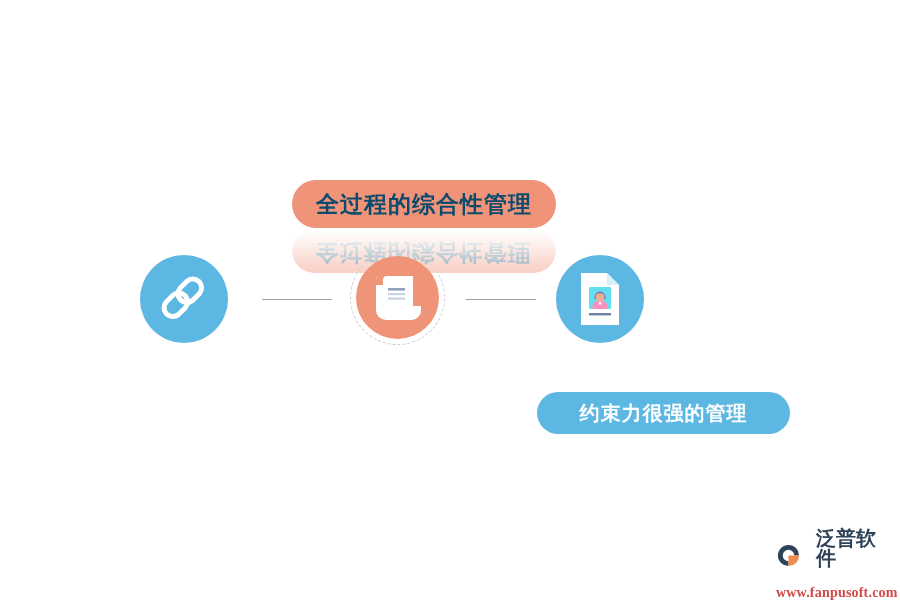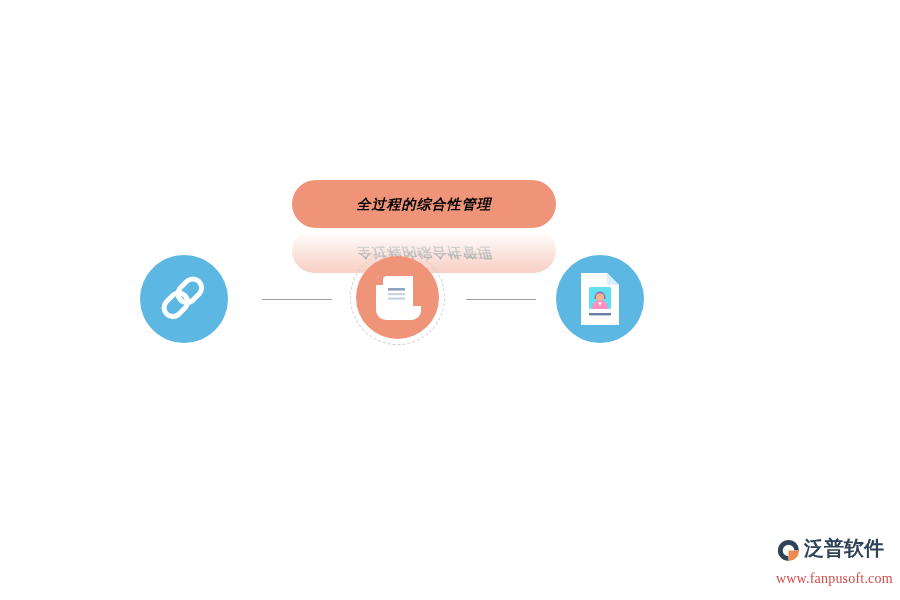--- a/index.html
+++ b/index.html
@@ -36,26 +36,25 @@
     width: 264px;
     height: 48px;
     border-radius: 24px;
     background: #ef9478;
     display: flex;
     align-items: center;
     justify-content: center;
     box-sizing: border-box;
   }
   .top-badge-label {
-    color: #000000;
-    font-size: 14px;
+    color: #0c4a6e;
+    font-size: 23px;
     font-weight: bold;
     letter-spacing: 1px;
     line-height: 1;
-    font-style: italic;
   }
   
   .top-badge-reflection {
     position: absolute;
     left: 0;
     top: 49px;
     width: 264px;
     height: 44px;
     border-radius: 24px;
     background: #ef9478;
@@ -137,40 +136,40 @@
   
   .watermark {
     position: absolute;
     left: 776px;
     top: 538px;
     width: 118px;
     height: 52px;
   }
   .wm-row {
     display: flex;
-    align-items: flex-start;
-    gap: 3px;
+    align-items: flex-end;
+    gap: 15px;
     height: 30px;
   }
   .wm-mark { width: 25px; height: 25px; flex: 0 0 auto; }
   .wm-name {
     font-family: "DejaVu Sans", sans-serif;
     font-size: 20px;
     font-weight: bold;
     color: #2f4358;
     line-height: 1;
     letter-spacing: 0px;
   }
   .wm-url {
     font-family: "Liberation Serif", "DejaVu Serif", serif;
     font-size: 14px;
-    font-weight: normal;
+    font-weight: bold;
     color: #d24b4b;
     line-height: 1;
-    margin-top: 4px;
+    margin-top: 18px;
     letter-spacing: 0.2px;
   }
 </style>
 </head>
 <body>
 
 <div class="canvas">
 
   <div class="top-badge-wrap">
     <div class="top-badge">
@@ -226,20 +225,23 @@
 
       <path d="M14.5 38 v-3 a7.5 5.5 0 0 1 15 0 v3 Z" fill="#ff8fc0"></path>
 
       <path d="M20.2 31.6 L22 34.6 l1.8 -3 a7 7 0 0 0 -3.6 0 Z" fill="#ffffff"></path>
 
       <rect x="11" y="42" width="22" height="2.4" fill="#6d7fa8"></rect>
     </svg>
   </div>
 
 
+  <div class="bottom-badge badge-right">
+    <span class="bottom-badge-label">约束力很强的管理</span>
+  </div>
 
   <div class="watermark">
     <div class="wm-row">
       <svg class="wm-mark" viewBox="0 0 26 26">
         <path d="M2 13 A11 11 0 0 1 13 2 A11 11 0 0 1 24 13 L19 13 A6 6 0 0 0 13 7 A6 6 0 0 0 7 13 A6 6 0 0 0 13 19 L13 24 A11 11 0 0 1 2 13 Z" fill="#2f4358"></path>
         <path d="M13 24 A11 11 0 0 0 24 13 L13 13 Z" fill="#ef8b4f"></path>
       </svg>
       <span class="wm-name">泛普软件</span>
     </div>
     <div class="wm-url">www.fanpusoft.com</div>

